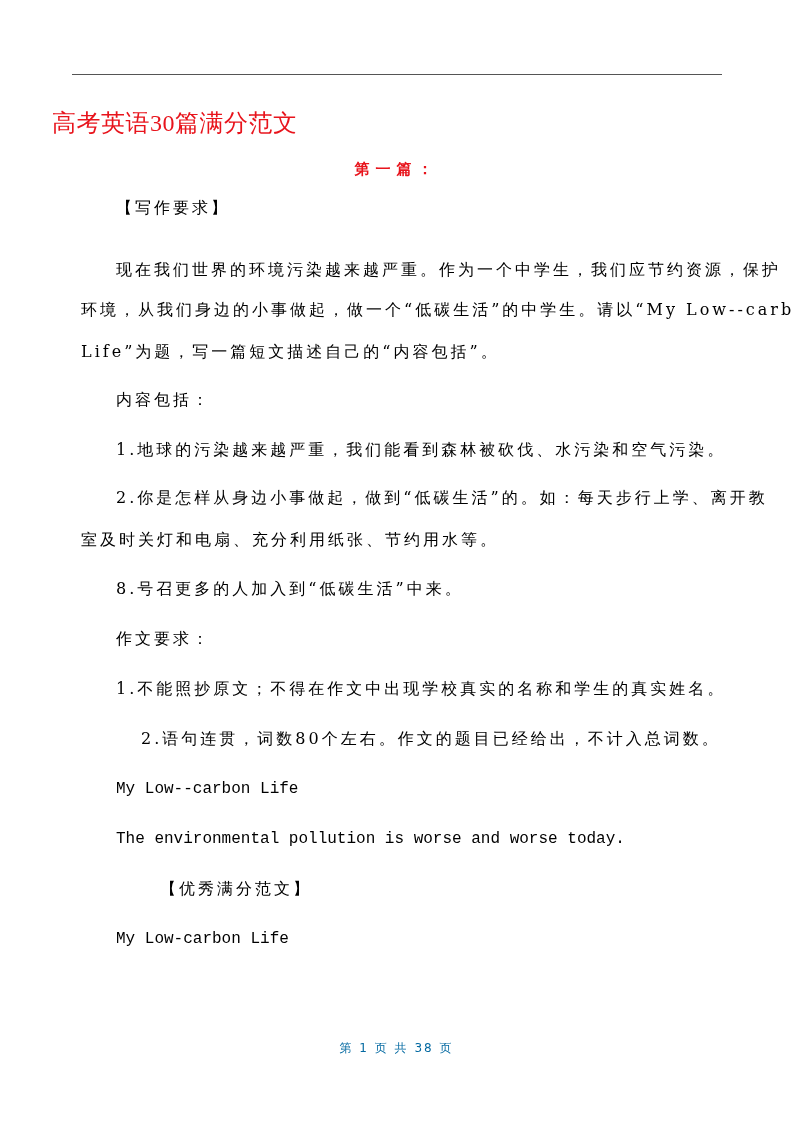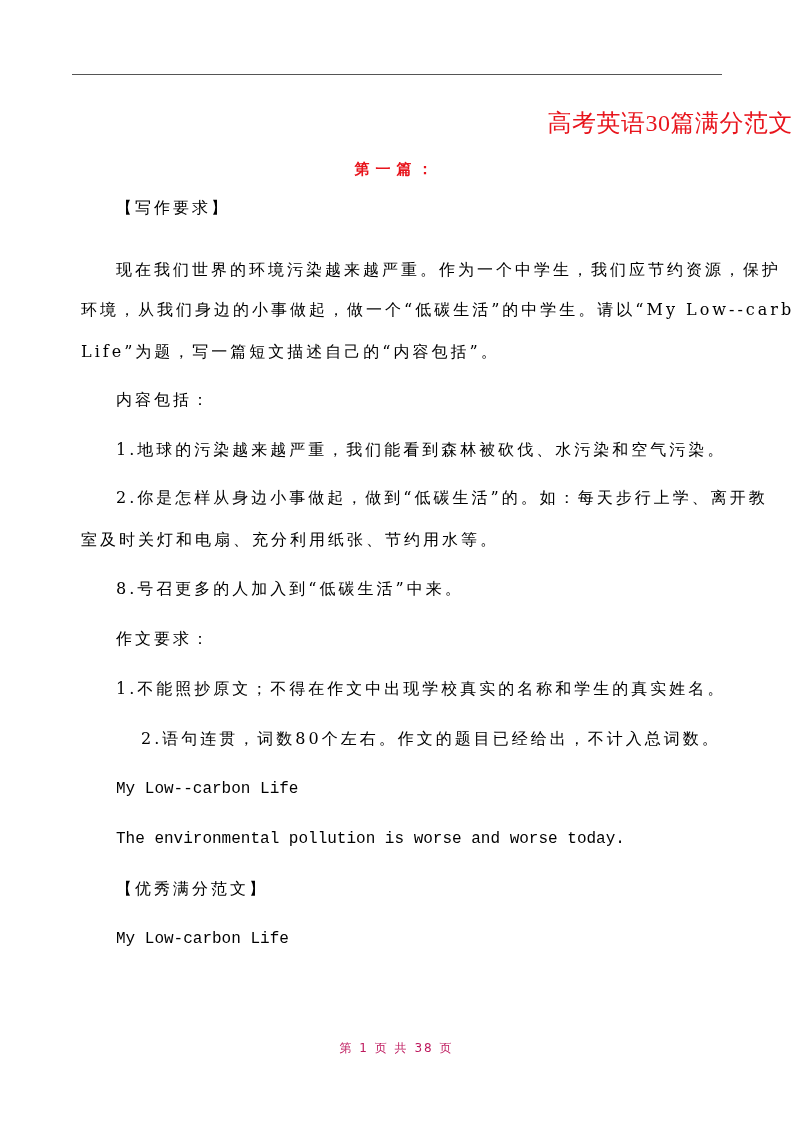--- a/index.html
+++ b/index.html
@@ -21,21 +21,21 @@
       top: 74px;
       width: 650px;
       height: 0;
       border-top: 1.5px solid #555555;
     }
     .doc-title {
       position: absolute;
       left: 0;
       top: 106px;
       width: 793px;
-      text-align: right;
+      text-align: left;
       font-family: "Liberation Serif", "DejaVu Serif", serif;
       font-size: 24px;
       line-height: 34px;
       color: #e8141c;
       letter-spacing: 0.5px;
       padding-left: 52px;
       box-sizing: border-box;
     }
     .doc-subtitle {
       position: absolute;
@@ -70,21 +70,21 @@
       letter-spacing: 3px;
     }
     .page-footer {
       position: absolute;
       left: 0;
       top: 1040px;
       width: 793px;
       text-align: center;
       font-family: "DejaVu Sans", "Liberation Sans", sans-serif;
       font-size: 12px;
-      color: #be185d;
+      color: #0369a1;
       letter-spacing: 2px;
     }
   </style>
 </head>
 <body>
 
 <div class="header-rule"></div>
 
 <div class="doc-title">高考英语30篇满分范文</div>
 <div class="doc-subtitle">第一篇：</div>
@@ -103,16 +103,16 @@
 <div class="para indent cjk" style="top:577px;">8.号召更多的人加入到“低碳生活”中来。</div>
 
 <div class="para indent cjk" style="top:627px;">作文要求：</div>
 
 <div class="para indent cjk" style="top:677px;">1.不能照抄原文；不得在作文中出现学校真实的名称和学生的真实姓名。</div>
 <div class="para indent cjk" style="top:727px;margin-left:25px;">2.语句连贯，词数80个左右。作文的题目已经给出，不计入总词数。</div>
 
 <div class="para indent mono" style="top:777px;">My Low--carbon Life</div>
 <div class="para indent mono" style="top:827px;">The environmental pollution is worse and worse today.</div>
 
-<div class="para indent cjk" style="top:877px;">【优秀满分范文】</div>
+<div class="para indent cjk" style="top:877px;margin-left:44px;">【优秀满分范文】</div>
 <div class="para indent mono" style="top:927px;">My Low-carbon Life</div>
 
 <div class="page-footer">第 1 页 共 38 页</div>
 
 </body></html>

